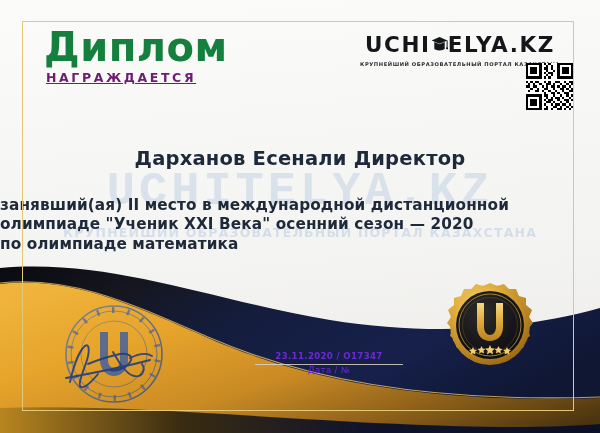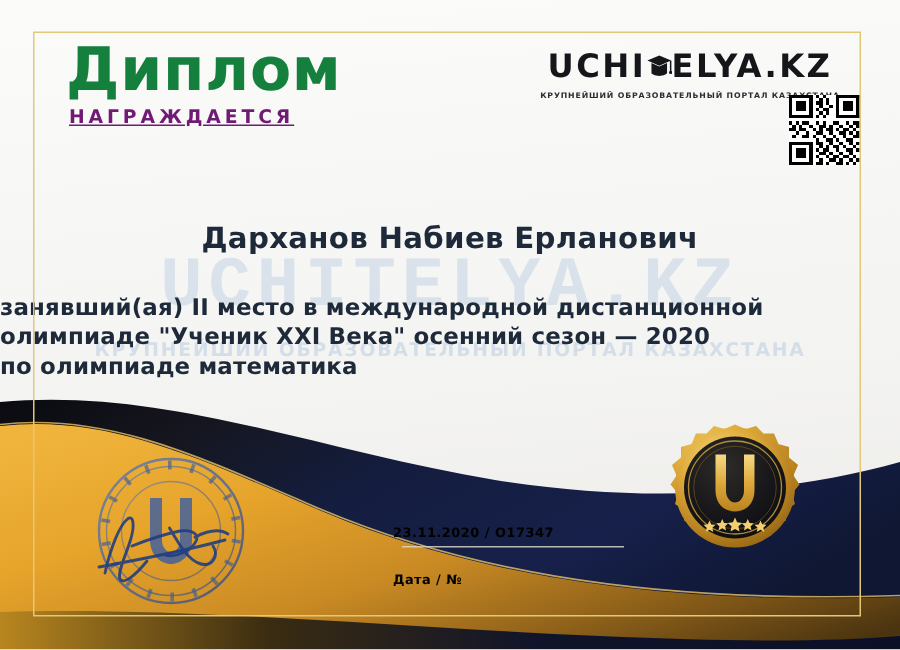--- a/index.html
+++ b/index.html
@@ -87,28 +87,28 @@
   .body-text{
     position:absolute;left:0;top:196px;width:600px;
     text-align:left;z-index:5;
     color:#1e2a3a;font-weight:700;
     font-size:15.3px;line-height:19.4px;
     letter-spacing:.1px;
   }
   .body-text div{white-space:nowrap;}
   
   .date-block{
-    position:absolute;left:262px;top:351px;width:160px;
-    z-index:7;color:#000000;
+    position:absolute;left:249px;top:351px;width:160px;
+    text-align:center;z-index:7;color:#6d28d9;
   }
   .date-value{font-size:8.6px;font-weight:700;letter-spacing:.35px;}
   .date-rule{
     height:1px;background:#d9d5c8;margin:3px 6px 0 6px;opacity:.85;
   }
-  .date-label{font-size:8.6px;font-weight:700;margin-top:17px;letter-spacing:.3px;}
+  .date-label{font-size:8.6px;font-weight:400;margin-top:0;letter-spacing:.3px;}
   .sign-block{
     position:absolute;left:43px;top:364px;width:160px;
     text-align:center;z-index:7;color:#231d10;
   }
   .sign-rule{height:1px;background:#4a3c1c;opacity:.8;}
   .sign-title{font-size:8.4px;font-weight:700;margin-top:3px;letter-spacing:.2px;}
   .sign-name{font-size:8.4px;font-weight:700;margin-top:1px;letter-spacing:.2px;}
   .stamp{position:absolute;left:62px;top:302px;width:104px;height:104px;z-index:8;opacity:.92;}
   .signature{position:absolute;left:58px;top:330px;width:120px;height:70px;z-index:9;}
   .medal{position:absolute;left:437px;top:281px;width:106px;height:106px;z-index:8;}
@@ -307,21 +307,21 @@
         <rect x="18" y="19" width="1" height="1"></rect>
       <rect x="20" y="19" width="1" height="1"></rect>
       <rect x="8" y="20" width="2" height="1"></rect>
         <rect x="11" y="20" width="1" height="1"></rect>
       <rect x="14" y="20" width="2" height="1"></rect>
         <rect x="17" y="20" width="1" height="1"></rect>
       <rect x="19" y="20" width="1" height="1"></rect>
     </g>
   </svg>
 
-  <div class="recipient">Дарханов Набиев Ерланович</div>
+  <div class="recipient">Дарханов Есенали Директор</div>
 
   <div class="body-text">
     <div>занявший(ая) II место в международной дистанционной</div>
     <div>олимпиаде "Ученик XXI Века" осенний сезон — 2020</div>
     <div>по олимпиаде математика</div>
   </div>
 
   <svg class="stamp" viewBox="0 0 104 104">
     <circle cx="52" cy="52" r="48" fill="none" stroke="url(#stampGrad)" stroke-width="1.6" opacity="0.75"></circle>
     <circle cx="52" cy="52" r="43" fill="none" stroke="url(#stampGrad)" stroke-width="1" opacity="0.6"></circle>

